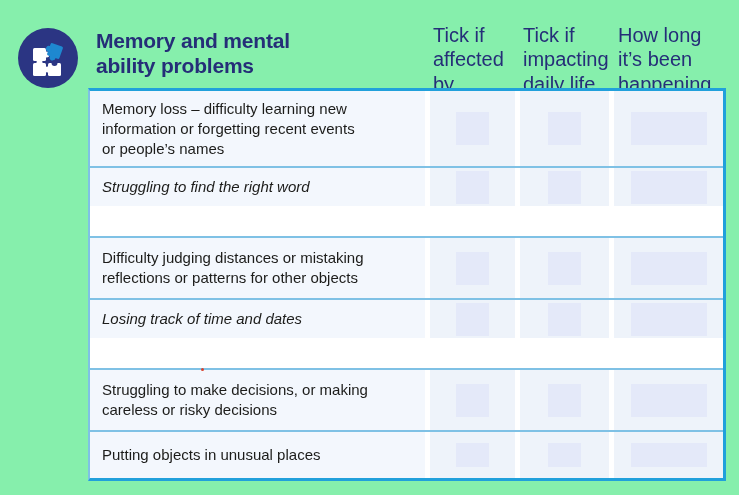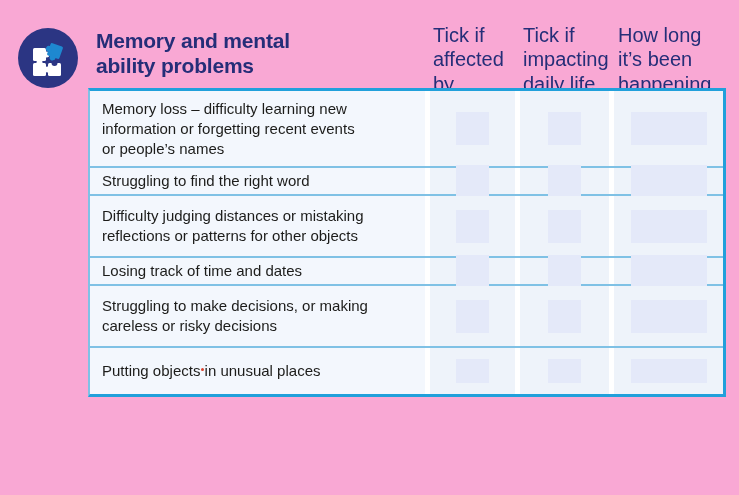--- a/index.html
+++ b/index.html
@@ -12,21 +12,21 @@
     --text-col-bg:#f3f7fd;
     --checkbox-bg:#e4e9f9;
     --row-text:#1c1c1a;
   }
   *{margin:0;padding:0;box-sizing:border-box;}
   html,body{background:#fff;}
   body{
     font-family:"Liberation Sans", sans-serif;
     width:739px;height:495px;position:relative;overflow:hidden;
   }
-  .page{position:absolute;inset:0;background:#f9a8d4;}
+  .page{position:absolute;inset:0;background:#86efac;}
 
   
   .icon-badge{
     position:absolute;left:18px;top:28px;width:60px;height:60px;
   }
   .page-title{
     position:absolute;left:96px;top:29px;width:330px;
     font-size:21px;font-weight:bold;color:var(--navy);
     line-height:1.17;letter-spacing:-0.2px;white-space:pre-line;
   }
@@ -44,22 +44,22 @@
     position:absolute;left:88px;top:88px;width:638px;
     border-top:3px solid var(--border-strong);
     border-bottom:3px solid var(--border-strong);
     border-right:3px solid var(--border-strong);
     border-left:2px solid var(--border-light);
     background:#fff;
   }
   .row{display:flex;align-items:stretch;}
   .row + .row{border-top:2px solid var(--border-light);}
   .row.h75{height:75px;justify-content:space-between;}
-  .row.h62{height:62px;}
-  .row.h44{height:28px;}
+  .row.h62{height:62px;margin-top:30px;}
+  .row.h44{height:40px;font-style:italic;}
   .row.h32{height:48px;}
 
   .symptom-cell{
     width:335px;background:var(--text-col-bg);
     display:flex;align-items:center;
     padding:2px 10px 2px 12px;
     font-size:15px;line-height:20px;color:var(--row-text);
     white-space:pre-line;
   }
   .gap{width:5px;background:#fff;}

